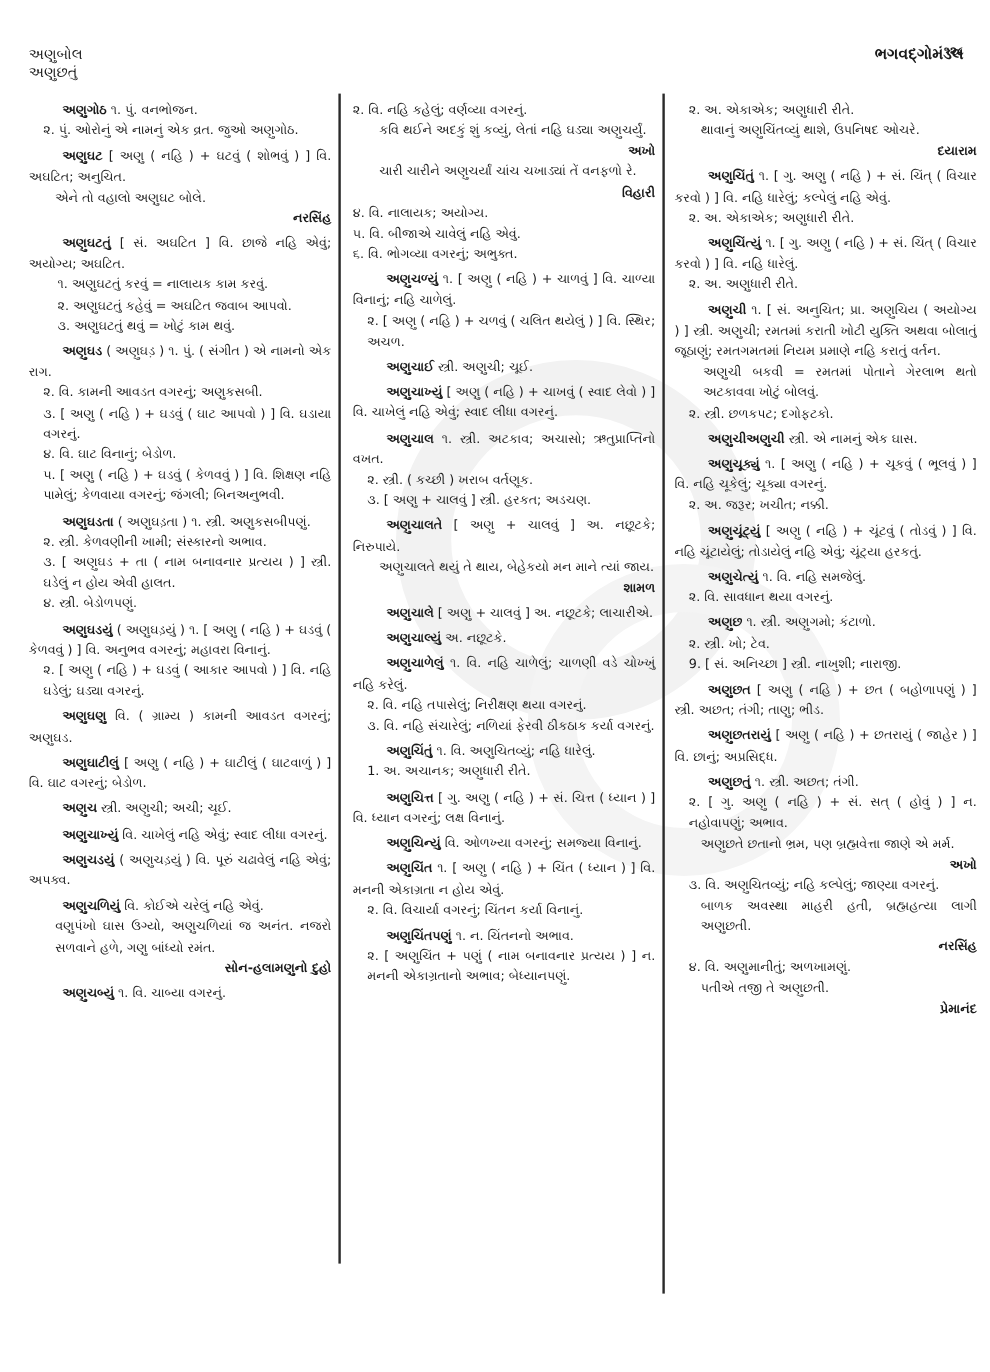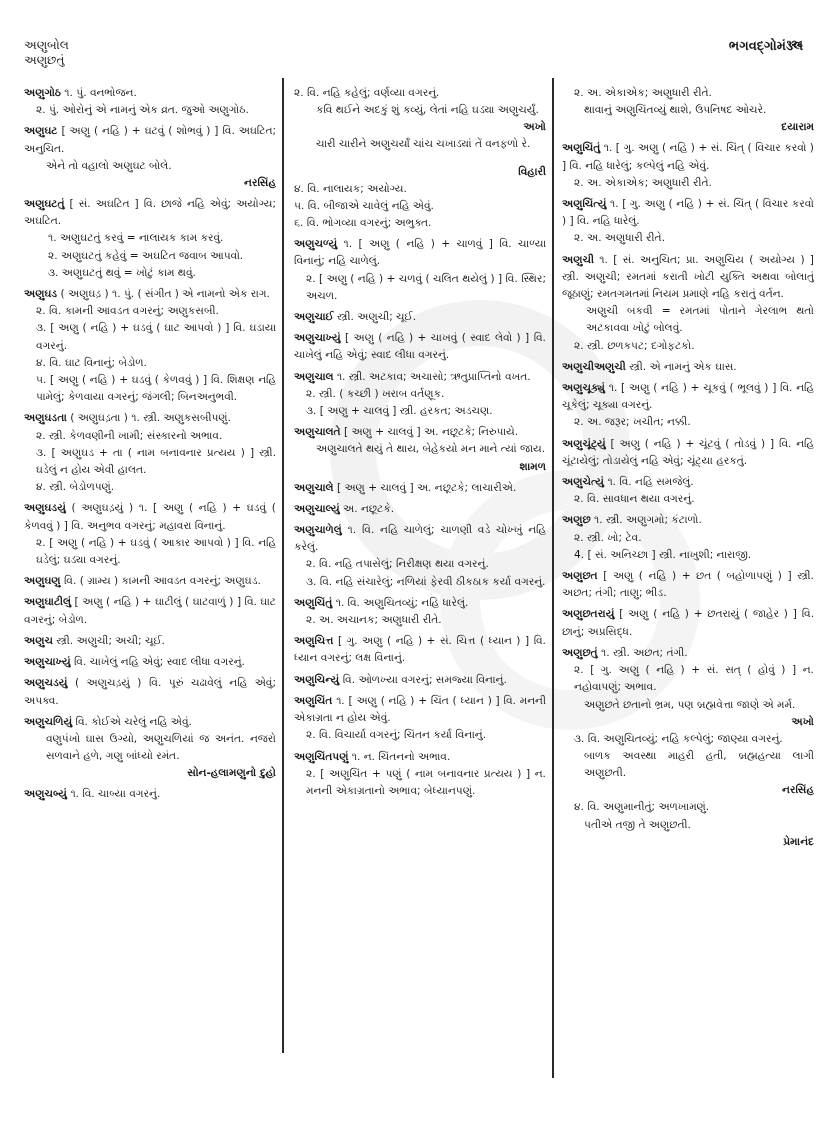--- a/index.html
+++ b/index.html
@@ -12,21 +12,21 @@
   .header { position:absolute; top:38px; left:24px; right:22px; height:20px; z-index:2; }
   .hdr-left { position:absolute; left:0; top:0; font-size:12px; font-weight:normal; line-height:15px; }
   .hdr-center { position:absolute; left:0; right:0; text-align:right; top:0; font-size:13px; font-weight:bold; }
   .hdr-right { position:absolute; right:0; top:0; font-size:10px; font-weight:bold; }
   .col { position:absolute; top:84px; font-size:10.6px; line-height:17.2px; z-index:2; }
   .col1 { left:24px; width:252px; }
   .col2 { left:294px; width:252px; }
   .col3 { left:562px; width:252px; }
   .sep { position:absolute; width:2px; background:#2a2a2a; z-index:2; }
   .entry { margin-bottom:4px; text-align:justify; }
-  .hw { font-weight:bold; }
+  .hw { font-weight:bold;margin-left:28px; }
   .sense { padding-left:12px; }
   .quote { padding-left:22px; position:relative; }
   .quote .src { position:absolute; right:0; font-weight:bold; }
   .idiom { padding-left:24px; }
 </style>
 </head>
 <body>
 
 <div class="watermark"></div>
 <div class="watermark2"></div>
@@ -101,21 +101,21 @@
     <div class="entry">
       <div><span class="hw">અણુચબ્યું</span> <span>૧. વિ. ચાબ્યા વગરનું.</span></div>
     </div>
   </div>
 <div class="col col2">
     <div class="entry">
       <div class="">૨. વિ. નહિ કહેલું; વર્ણવ્યા વગરનું.</div>
       <div class="quote"><span>કવિ થઈને અદકું શું કવ્યું, લેતાં નહિ ઘડ્યા અણુચર્યું.</span><div style="height: 17px; position: relative;">
           <span class="src">અખો</span>
         </div></div>
-      <div class="quote"><span>ચારી ચારીને અણુચર્યાં ચાંચ ચખાડ્યાં તેં વનફળો રે.</span><div style="height: 17px; position: relative; margin-top: 10px;">
+      <div class="quote"><span>ચારી ચારીને અણુચર્યાં ચાંચ ચખાડ્યાં તેં વનફળો રે.</span><div style="height: 17px; position: relative;">
           <span class="src">વિહારી</span>
         </div></div>
       <div class="">૪. વિ. નાલાયક; અયોગ્ય.</div>
       <div class="">૫. વિ. બીજાએ ચાવેલું નહિ એવું.</div>
       <div class="">૬. વિ. ભોગવ્યા વગરનું; અભુક્ત.</div>
     </div>
     <div class="entry">
       <div><span class="hw">અણુચળ્યું</span> <span>૧. [ અણુ ( નહિ ) + ચાળવું ] વિ. ચાળ્યા વિનાનું; નહિ ચાળેલું.</span></div>
       <div class="sense">૨. [ અણુ ( નહિ ) + ચળવું ( ચલિત થયેલું ) ] વિ. સ્થિર; અચળ.</div>
     </div>
@@ -142,21 +142,21 @@
     <div class="entry">
       <div><span class="hw">અણુચાલ્યું</span> <span>અ. નછૂટકે.</span></div>
     </div>
     <div class="entry">
       <div><span class="hw">અણુચાળેલું</span> <span>૧. વિ. નહિ ચાળેલું; ચાળણી વડે ચોખ્ખું નહિ કરેલું.</span></div>
       <div class="sense">૨. વિ. નહિ તપાસેલું; નિરીક્ષણ થયા વગરનું.</div>
       <div class="sense">૩. વિ. નહિ સંચારેલું; નળિયાં ફેરવી ઠીકઠાક કર્યા વગરનું.</div>
     </div>
     <div class="entry">
       <div><span class="hw">અણુચિંતું</span> <span>૧. વિ. અણુચિતવ્યું; નહિ ધારેલું.</span></div>
-      <div class="sense">૨. અ. અચાનક; અણુધારી રીતે.</div>
+      <div class="sense">1. અ. અચાનક; અણુધારી રીતે.</div>
     </div>
     <div class="entry">
       <div><span class="hw">અણુચિત્ત</span> <span>[ ગુ. અણુ ( નહિ ) + સં. ચિત્ત ( ધ્યાન ) ] વિ. ધ્યાન વગરનું; લક્ષ વિનાનું.</span></div>
     </div>
     <div class="entry">
       <div><span class="hw">અણુચિન્યું</span> <span>વિ. ઓળખ્યા વગરનું; સમજ્યા વિનાનું.</span></div>
     </div>
     <div class="entry">
       <div><span class="hw">અણુચિંત</span> <span>૧. [ અણુ ( નહિ ) + ચિંત ( ધ્યાન ) ] વિ. મનની એકાગ્રતા ન હોય એવું.</span></div>
       <div class="sense">૨. વિ. વિચાર્યા વગરનું; ચિંતન કર્યા વિનાનું.</div>
@@ -196,21 +196,21 @@
     <div class="entry">
       <div><span class="hw">અણુચૂંટ્યું</span> <span>[ અણુ ( નહિ ) + ચૂંટવું ( તોડવું ) ] વિ. નહિ ચૂંટાયેલું; તોડાયેલું નહિ એવું; ચૂંટ્યા હરકતું.</span></div>
     </div>
     <div class="entry">
       <div><span class="hw">અણુચેત્યું</span> <span>૧. વિ. નહિ સમજેલું.</span></div>
       <div class="sense">૨. વિ. સાવધાન થયા વગરનું.</div>
     </div>
     <div class="entry">
       <div><span class="hw">અણુછ</span> <span>૧. સ્ત્રી. અણુગમો; કંટાળો.</span></div>
       <div class="sense">૨. સ્ત્રી. ખો; ટેવ.</div>
-      <div class="sense">4. [ સં. અનિચ્છા ] સ્ત્રી. નાખુશી; નારાજી.</div>
+      <div class="sense">9. [ સં. અનિચ્છા ] સ્ત્રી. નાખુશી; નારાજી.</div>
     </div>
     <div class="entry">
       <div><span class="hw">અણુછત</span> <span>[ અણુ ( નહિ ) + છત ( બહોળાપણું ) ] સ્ત્રી. અછત; તંગી; તાણુ; ભીડ.</span></div>
     </div>
     <div class="entry">
       <div><span class="hw">અણુછતરાયું</span> <span>[ અણુ ( નહિ ) + છતરાયું ( જાહેર ) ] વિ. છાનું; અપ્રસિદ્ધ.</span></div>
     </div>
     <div class="entry">
       <div><span class="hw">અણુછતું</span> <span>૧. સ્ત્રી. અછત; તંગી.</span></div>
       <div class="sense">૨. [ ગુ. અણુ ( નહિ ) + સં. સત્ ( હોવું ) ] ન. નહોવાપણું; અભાવ.</div>

